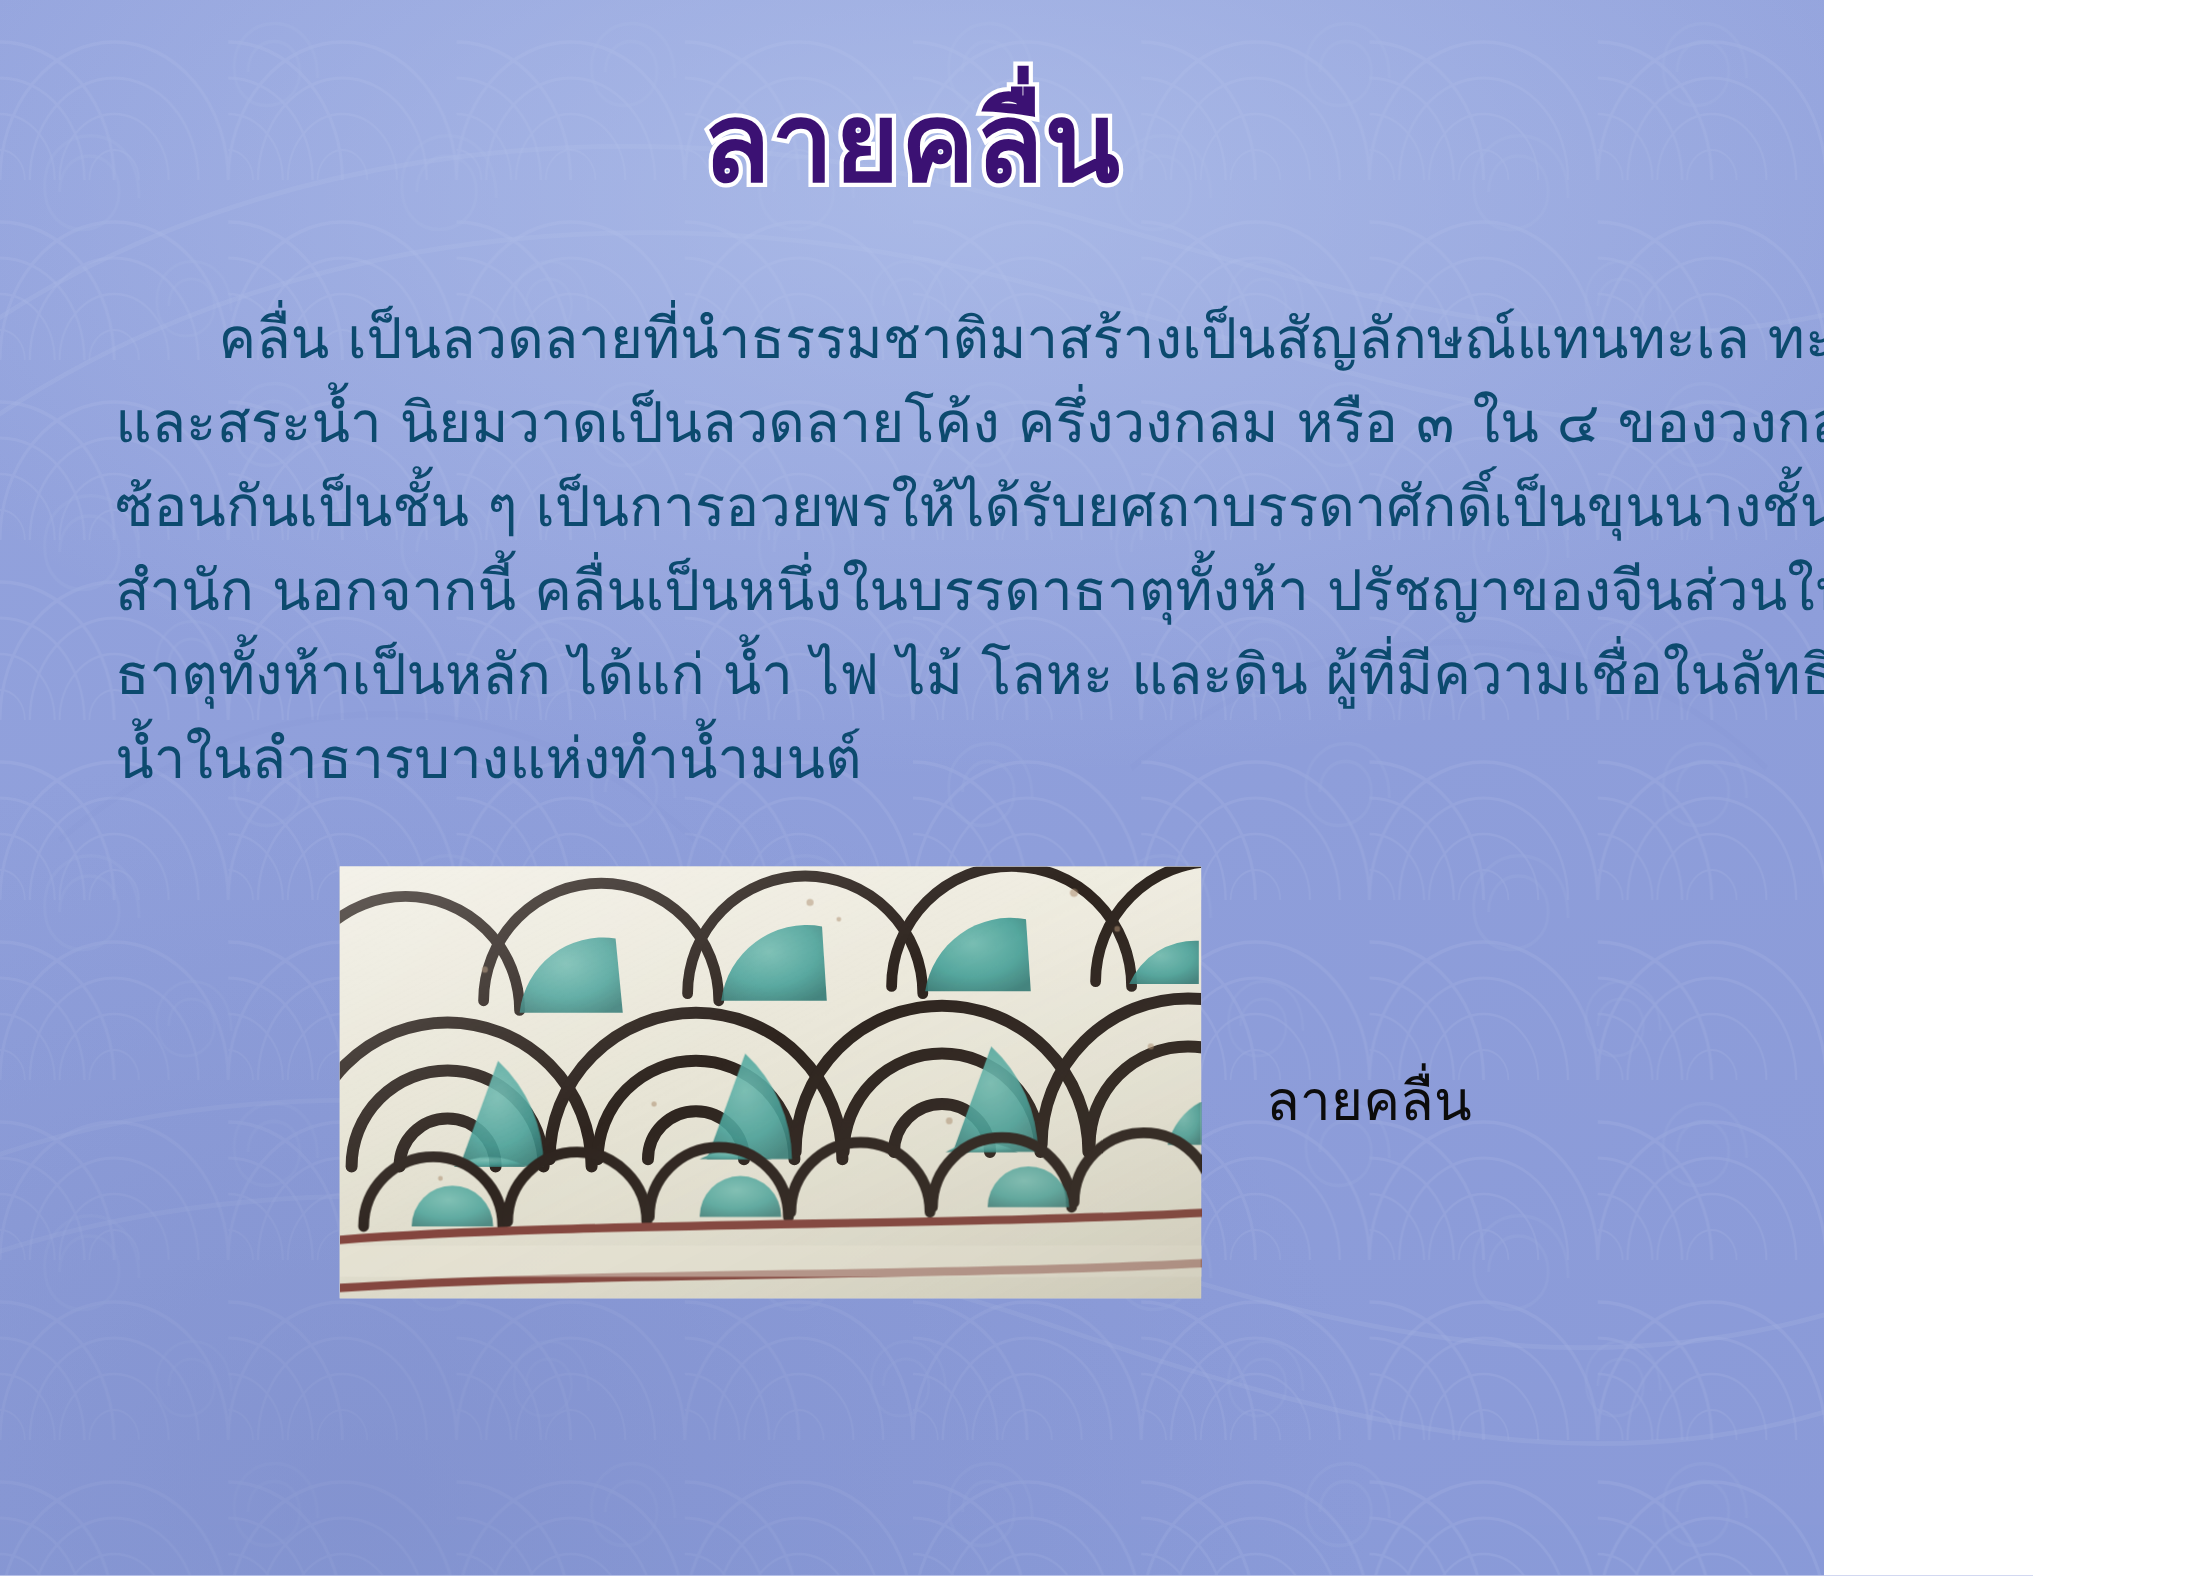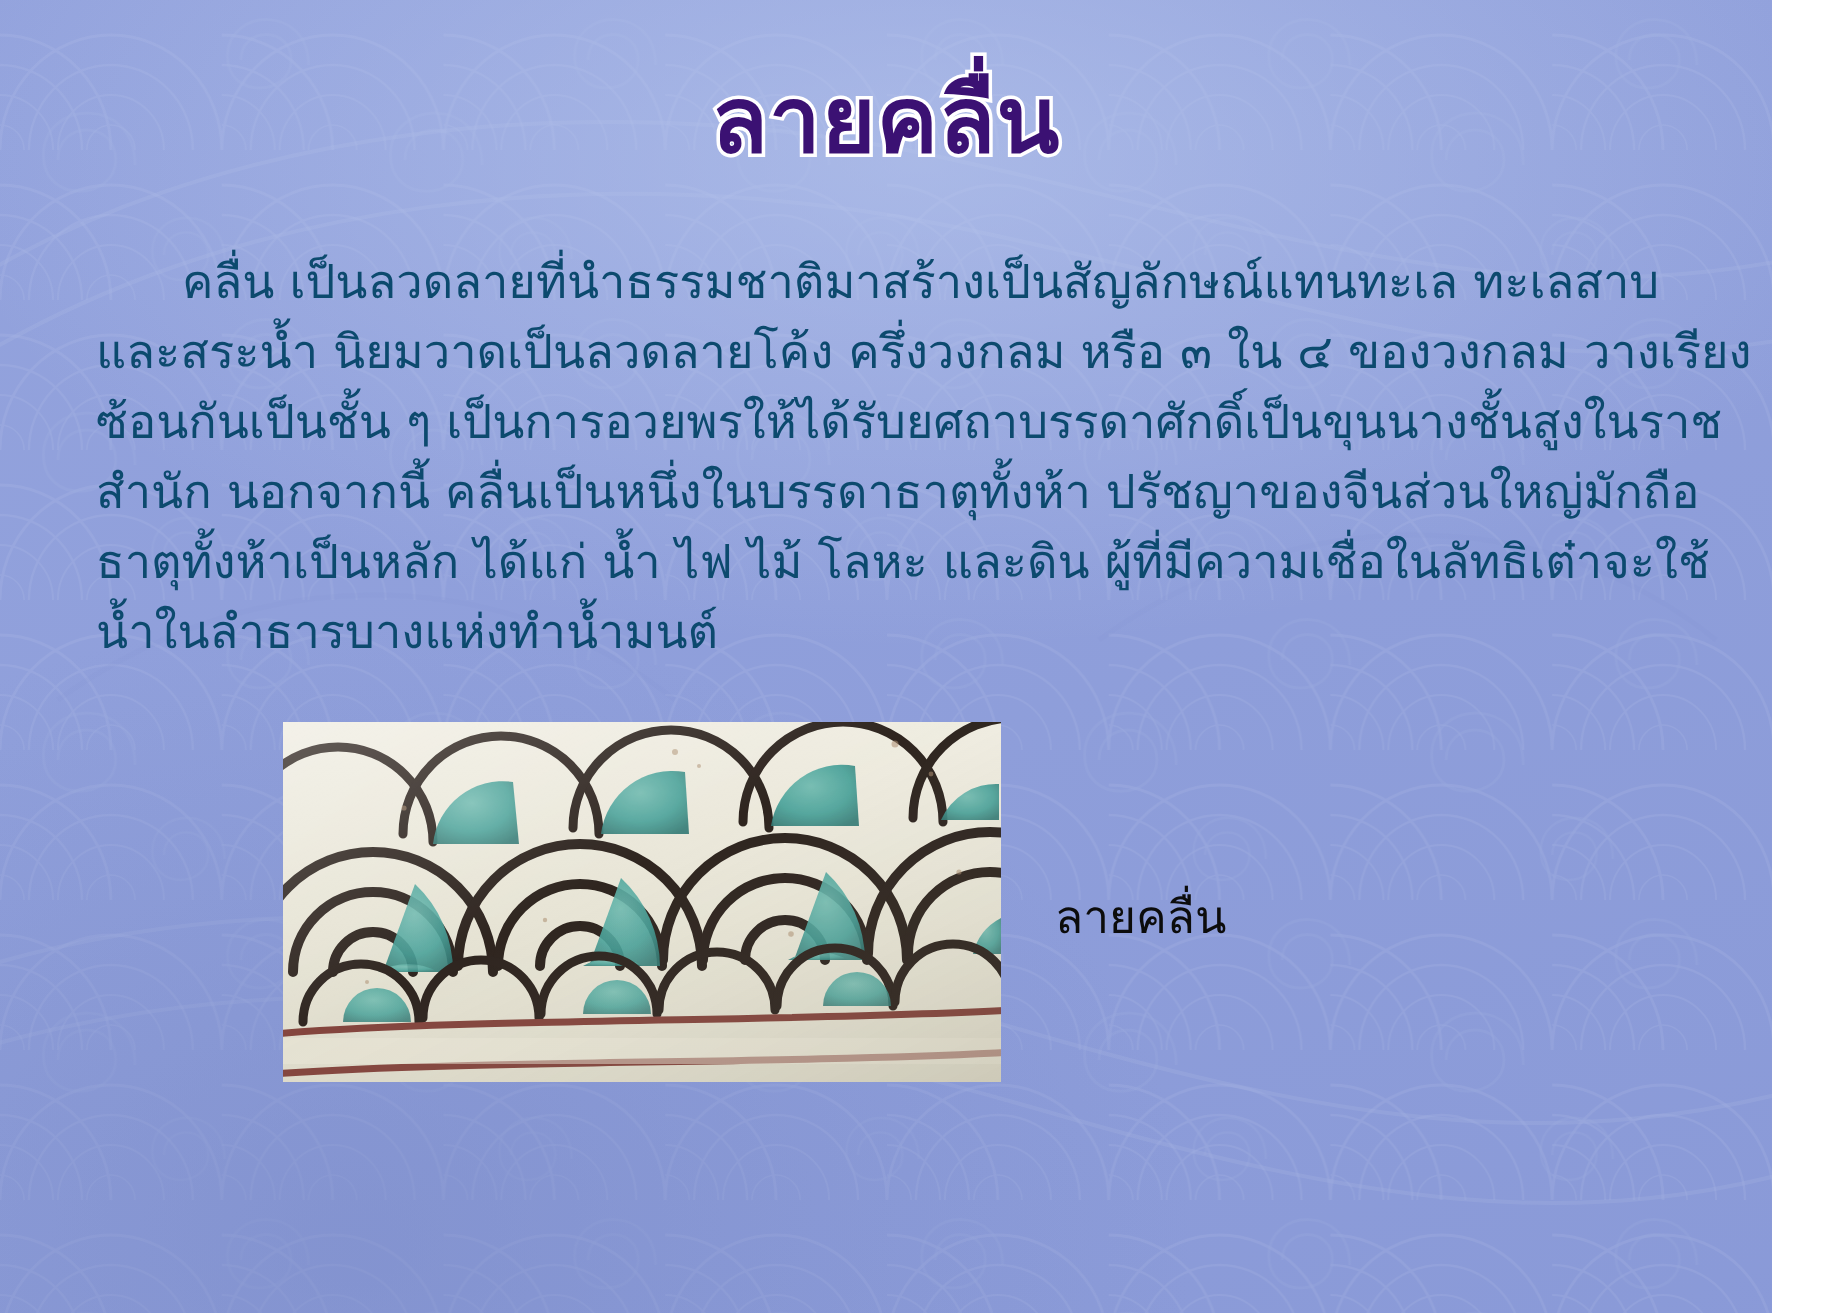--- a/index.html
+++ b/index.html
@@ -8,21 +8,21 @@
   }
   body {
     width: 1838px;
     height: 1313px;
     overflow: hidden;
     font-family: "DejaVu Sans", sans-serif;
   }
 
   #slide {
     position: relative;
-    width: 1772px;
+    width: 1520px;
     height: 1313px;
     background: #8d9ddb;
     overflow: hidden;
   }
 
   
   #bg-waves {
     position: absolute;
     inset: 0;
     width: 100%;

